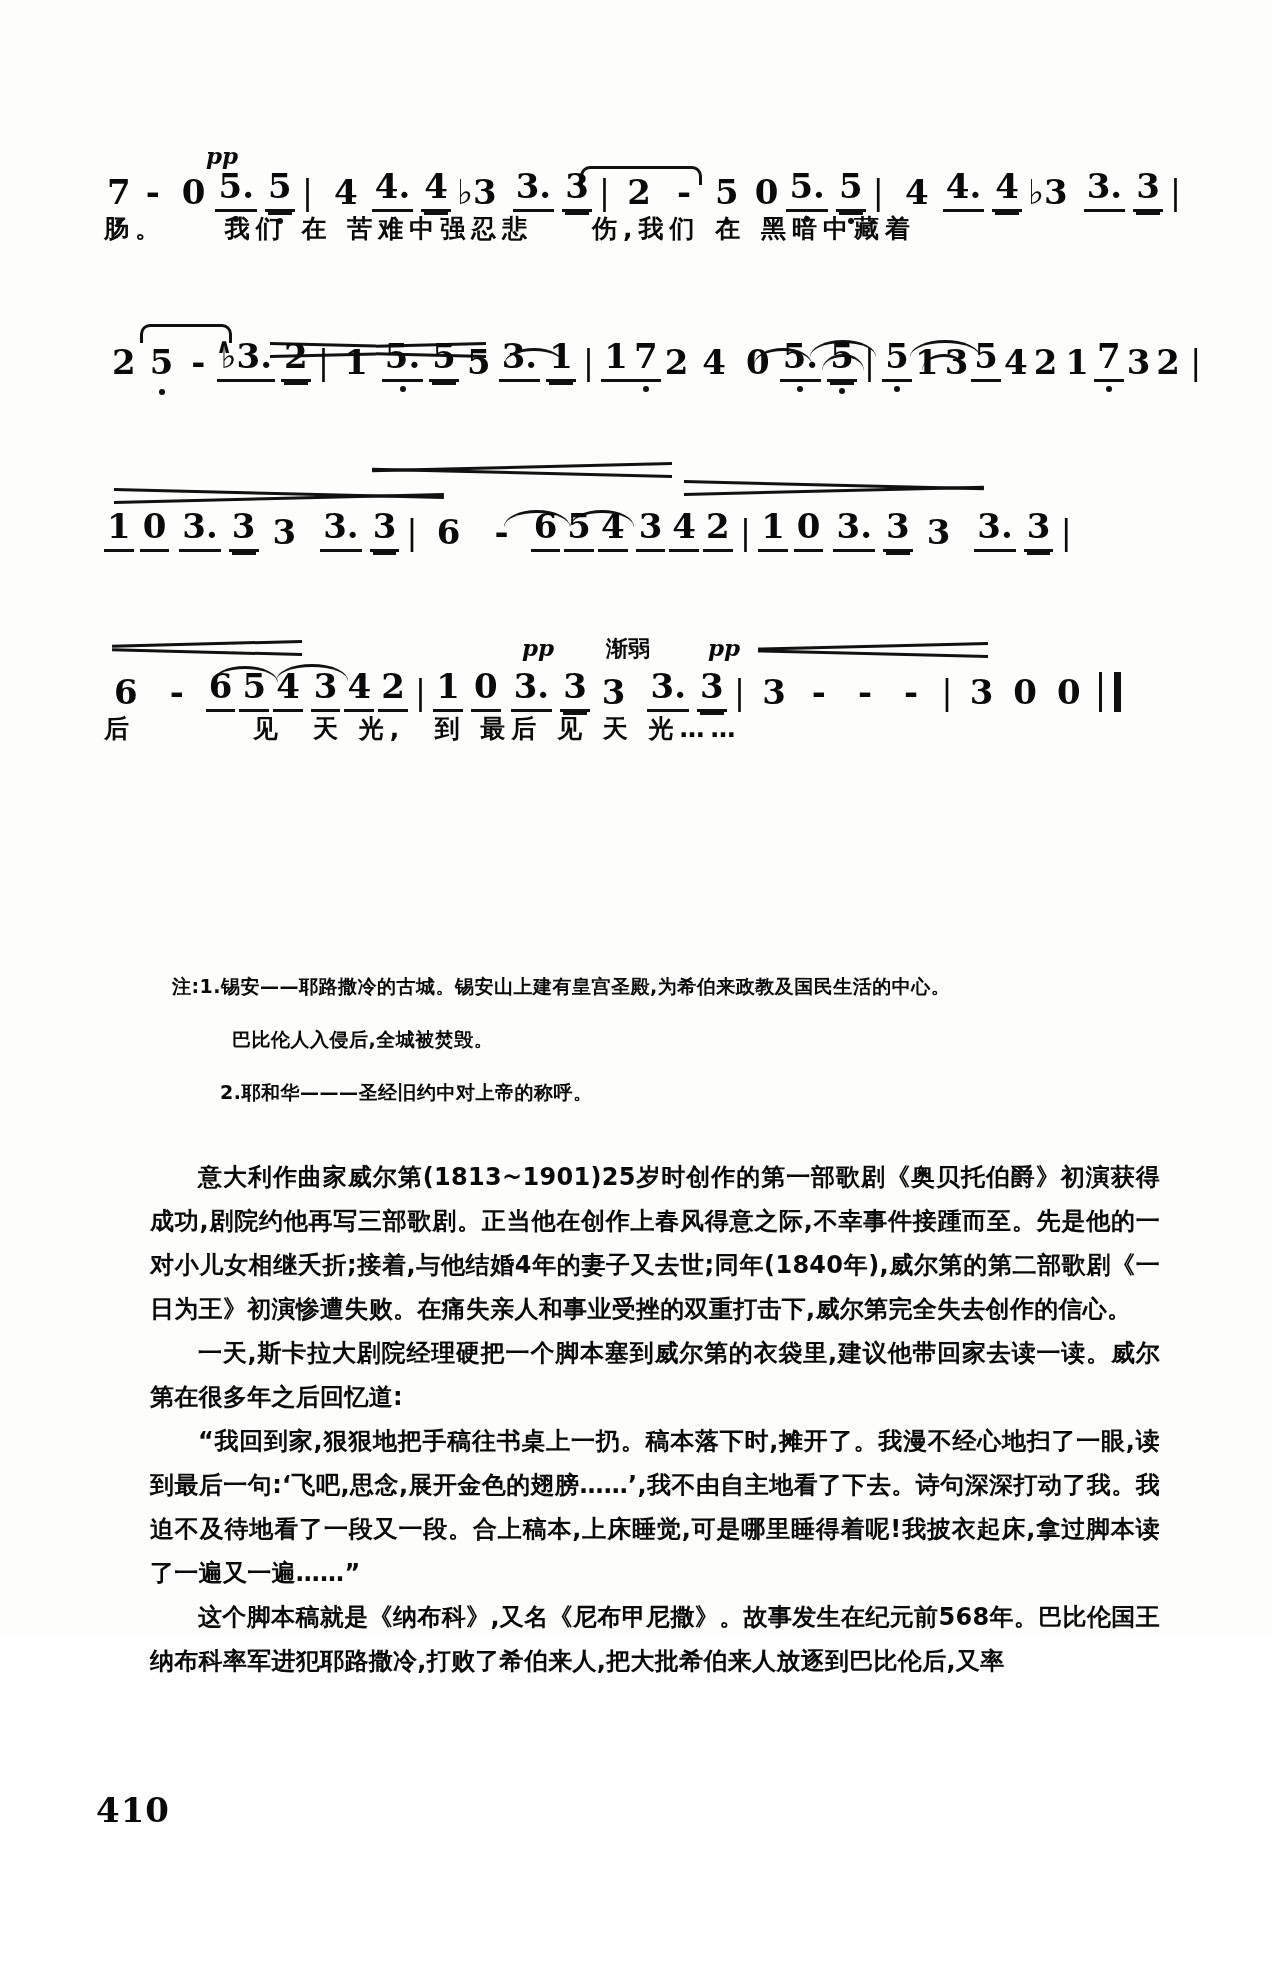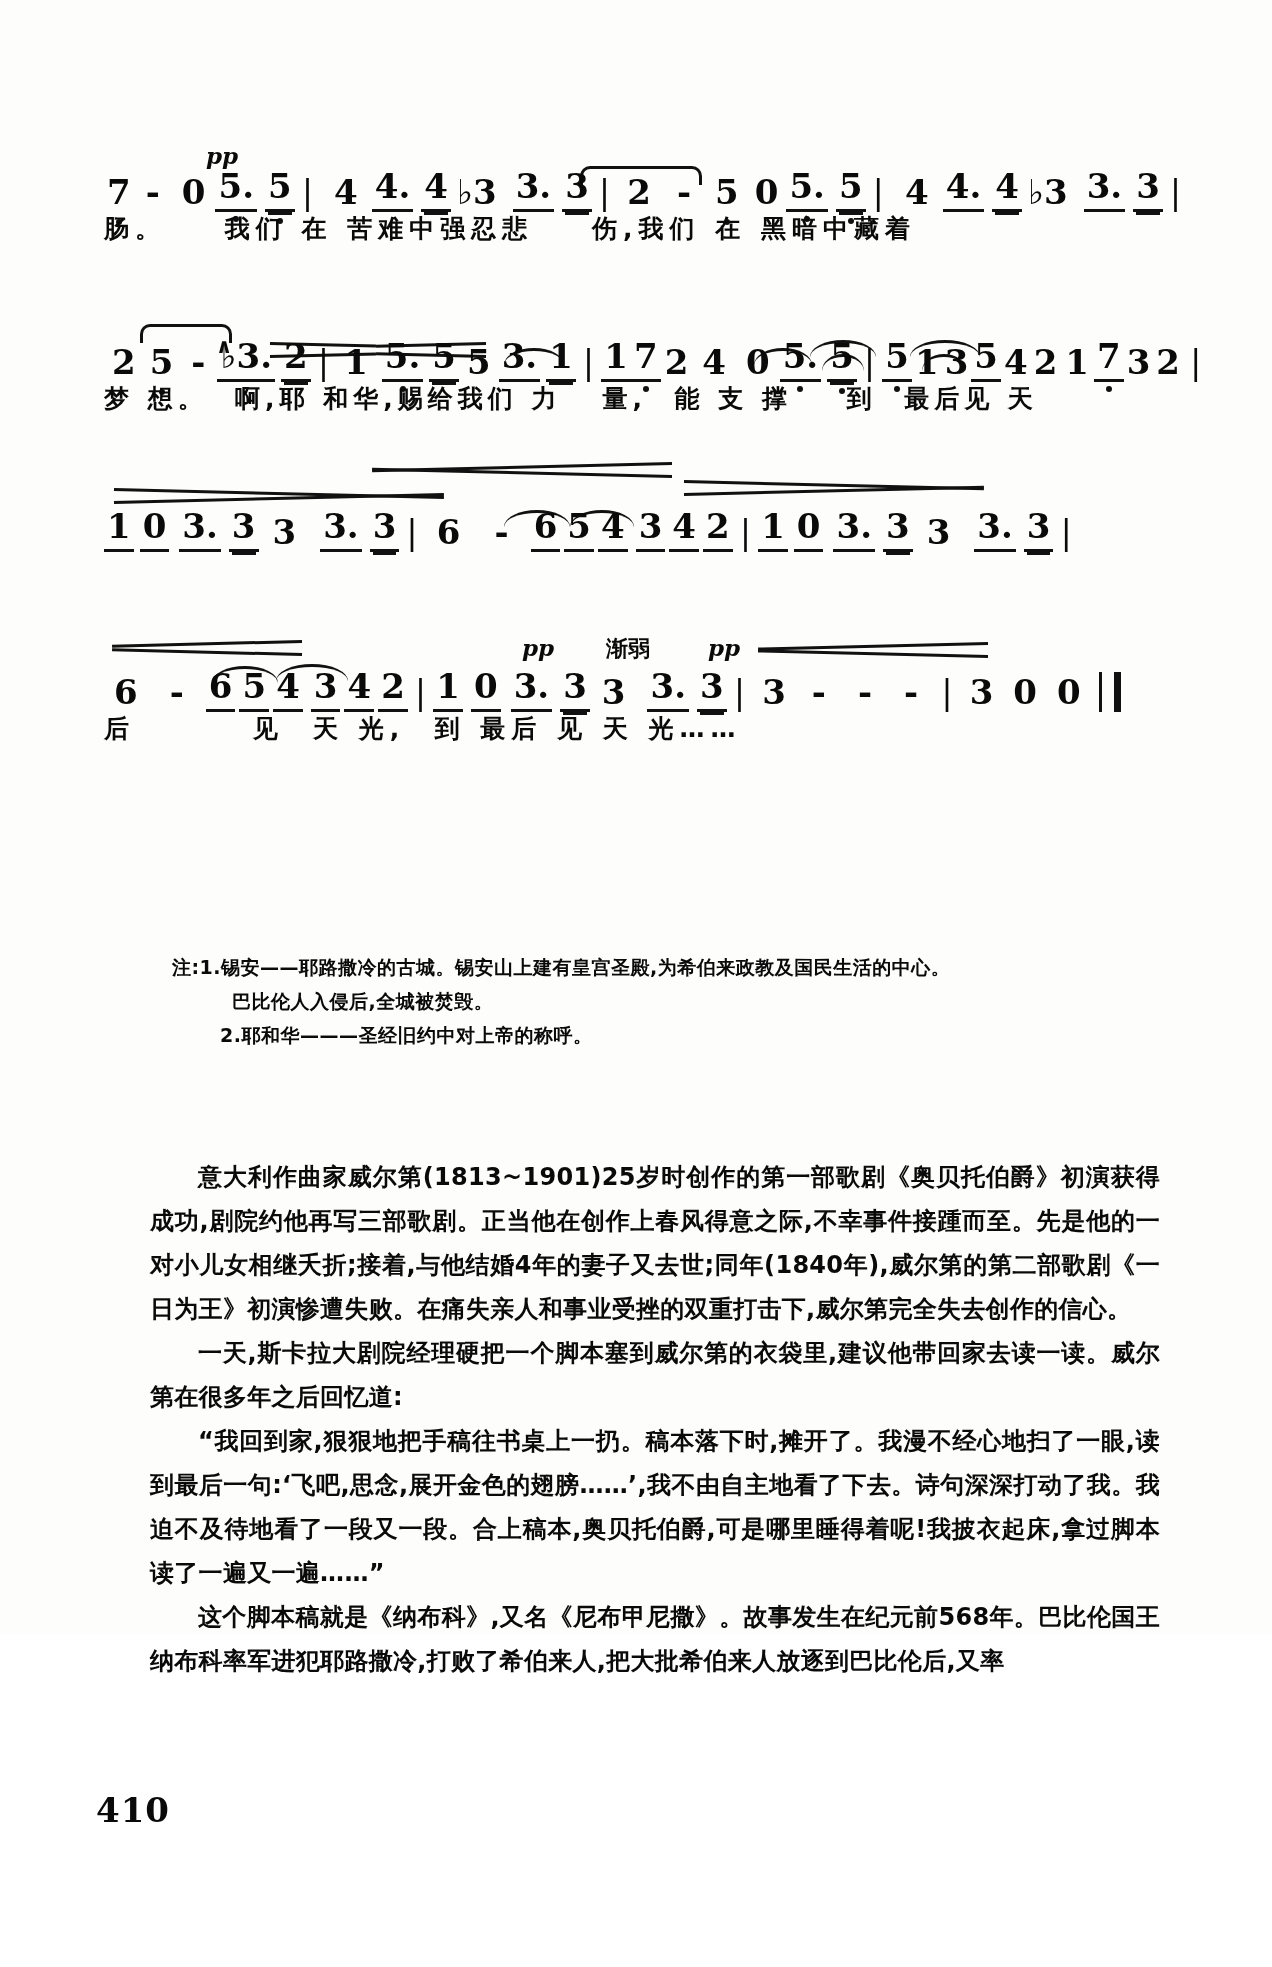--- a/index.html
+++ b/index.html
@@ -133,21 +133,21 @@
   .notes{
     position:absolute;
     left:172px;
     width:960px;
     font-family:"DejaVu Sans","Liberation Sans",sans-serif;
     font-weight:700;
     font-size:19px;
     line-height:34px;
     letter-spacing:0.5px;
   }
-  .notes .n-line{ white-space:nowrap; }
+  .notes .n-line{ white-space:nowrap;margin-top:19px; }
   .notes .indent{ padding-left:60px; }
 
   
   .prose{
     position:absolute;
     left:150px;
     width:1010px;
     font-family:"DejaVu Sans","Liberation Sans",sans-serif;
     font-size:24px;
     font-weight:600;
@@ -251,21 +251,20 @@
         <span class="nt n-note u1">5</span>
         <span class="nt n-note" style="padding:0 3px;">4</span>
         <span class="nt n-note" style="padding:0 3px;">2</span>
         <span class="nt n-note" style="padding:0 5px;">1</span>
         <span class="nt n-note u1 dotlow">7</span>
         <span class="nt n-note" style="padding:0 3px;">3</span>
         <span class="nt n-note" style="padding:0 3px;">2</span>
         <span class="nt bar">|</span>
       </div>
 
-      <div class="lyricrow" style="letter-spacing:5px;">梦 想。  啊,耶 和华,赐给我们 力   量,  能 支 撑    到  最后见 天</div>
     </div>
   </div>
 
   <div class="score" style="top:490px;">
     <div class="system">
       <div class="hair-cresc" style="left:10px;top:-2px;width:330px;"></div>
       <div class="hair-dim" style="left:268px;top:-28px;width:300px;"></div>
       <div class="hair-cresc" style="left:580px;top:-10px;width:300px;"></div>
       <div class="slur" style="left:400px;top:20px;width:66px;"></div>
       <div class="slur" style="left:466px;top:20px;width:64px;"></div>
@@ -346,19 +345,19 @@
 
   <div class="notes" style="top:950px;">
     <div class="n-line">注:1.锡安——耶路撒冷的古城。锡安山上建有皇宫圣殿,为希伯来政教及国民生活的中心。</div>
     <div class="n-line indent">巴比伦人入侵后,全城被焚毁。</div>
     <div class="n-line indent" style="padding-left:48px;">2.耶和华———圣经旧约中对上帝的称呼。</div>
   </div>
 
   <div class="prose" style="top:1155px;">
     <p>意大利作曲家威尔第(1813~1901)25岁时创作的第一部歌剧《奥贝托伯爵》初演获得成功,剧院约他再写三部歌剧。正当他在创作上春风得意之际,不幸事件接踵而至。先是他的一对小儿女相继夭折;接着,与他结婚4年的妻子又去世;同年(1840年),威尔第的第二部歌剧《一日为王》初演惨遭失败。在痛失亲人和事业受挫的双重打击下,威尔第完全失去创作的信心。</p>
     <p>一天,斯卡拉大剧院经理硬把一个脚本塞到威尔第的衣袋里,建议他带回家去读一读。威尔第在很多年之后回忆道:</p>
-    <p>“我回到家,狠狠地把手稿往书桌上一扔。稿本落下时,摊开了。我漫不经心地扫了一眼,读到最后一句:‘飞吧,思念,展开金色的翅膀……’,我不由自主地看了下去。诗句深深打动了我。我迫不及待地看了一段又一段。合上稿本,奥贝托伯爵,可是哪里睡得着呢!我披衣起床,拿过脚本读了一遍又一遍……”</p>
+    <p>“我回到家,狠狠地把手稿往书桌上一扔。稿本落下时,摊开了。我漫不经心地扫了一眼,读到最后一句:‘飞吧,思念,展开金色的翅膀……’,我不由自主地看了下去。诗句深深打动了我。我迫不及待地看了一段又一段。合上稿本,上床睡觉,可是哪里睡得着呢!我披衣起床,拿过脚本读了一遍又一遍……”</p>
     <p>这个脚本稿就是《纳布科》,又名《尼布甲尼撒》。故事发生在纪元前568年。巴比伦国王纳布科率军进犯耶路撒冷,打败了希伯来人,把大批希伯来人放逐到巴比伦后,又率</p>
   </div>
 
   <div class="folio">410</div>
 
 </div>
 
 </body></html>

